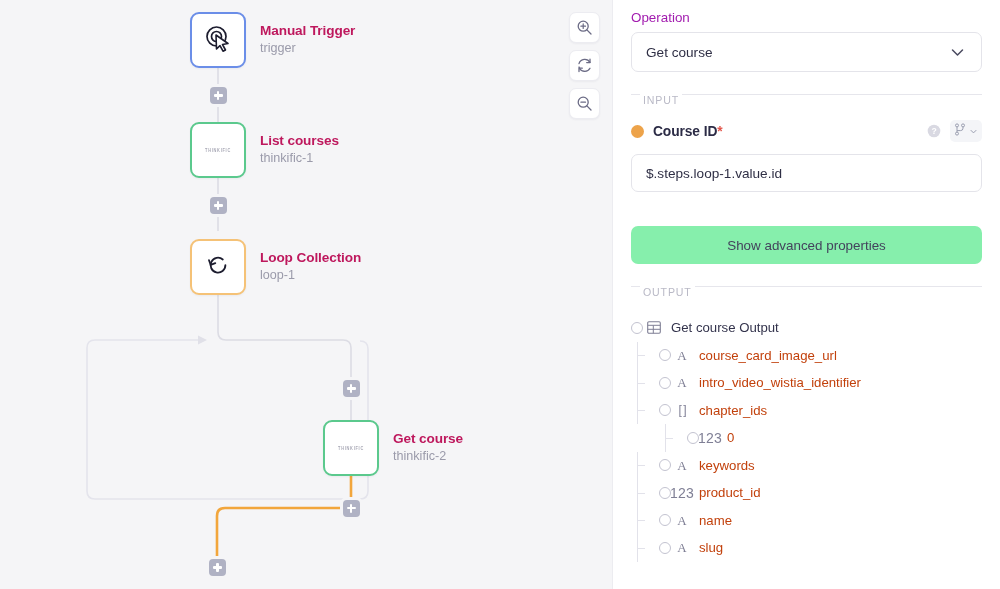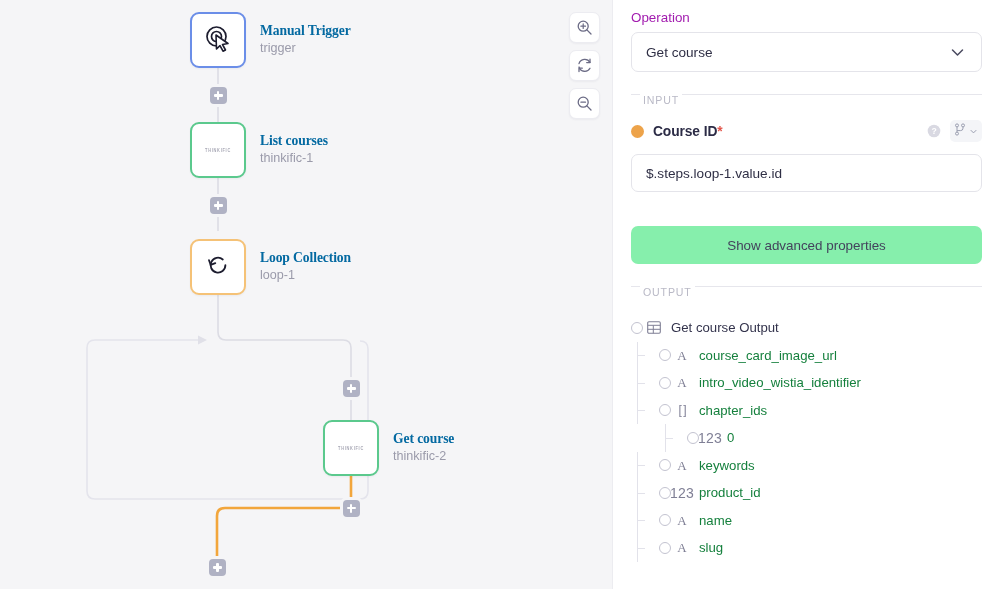--- a/index.html
+++ b/index.html
@@ -30,22 +30,22 @@
     display: flex; align-items: center; justify-content: center;
     box-shadow: 0 1px 2px rgba(30,30,60,0.05);
     flex: 0 0 56px;
   }
   .node-box.blue  { border-color: #6b8ee8; }
   .node-box.green { border-color: #5bc98d; }
   .node-box.amber { border-color: #f5c277; }
 
   .node-label { margin-left: 14px; white-space: nowrap; }
   .node-title {
-    font-size: 13.6px; font-weight: bold; color: #0369a1;
-    letter-spacing: -0.1px; line-height: 1.25; font-family: Liberation Serif, serif;
+    font-size: 13.6px; font-weight: bold; color: #be185d;
+    letter-spacing: -0.1px; line-height: 1.25;
   }
   .node-sub {
     font-size: 12.6px; color: #9a9aaa; line-height: 1.35; margin-top: 1px;
   }
 
   .thinkific-mark {
     font-size: 3.9px; letter-spacing: 0.75px;
     color: #a9a9b6; font-weight: bold;
     font-family: "Liberation Sans", sans-serif;
     transform: scaleY(1.15);
@@ -153,21 +153,21 @@
     border: 1.4px solid #c3c3d0; flex: 0 0 12px; background: #fff;
   }
   .ticon {
     width: 22px; flex: 0 0 22px; text-align: center;
     color: #8f8fa3; font-size: 11px; line-height: 1;
     display: flex; align-items: center; justify-content: center;
   }
   .ticon.str  { font-size: 13px; font-family: "Liberation Serif", serif; color: #7f7f95; }
   .ticon.arr  { font-size: 12px; letter-spacing: -1px; color: #7f7f95; }
   .ticon.num  { font-size: 14px; color: #7f7f95; letter-spacing: 0.2px; }
-  .tlabel { font-size: 13.2px; color: #15803d; margin-left: 6px; }
+  .tlabel { font-size: 13.2px; color: #c2410c; margin-left: 6px; }
   .tlabel.root { color: #33334c; }
 
   .guide-v {
     position: absolute; width: 1px; background: #e2e2ea;
   }
   .guide-h {
     position: absolute; height: 1px; background: #e2e2ea; width: 8px;
   }
 </style>
 </head>

